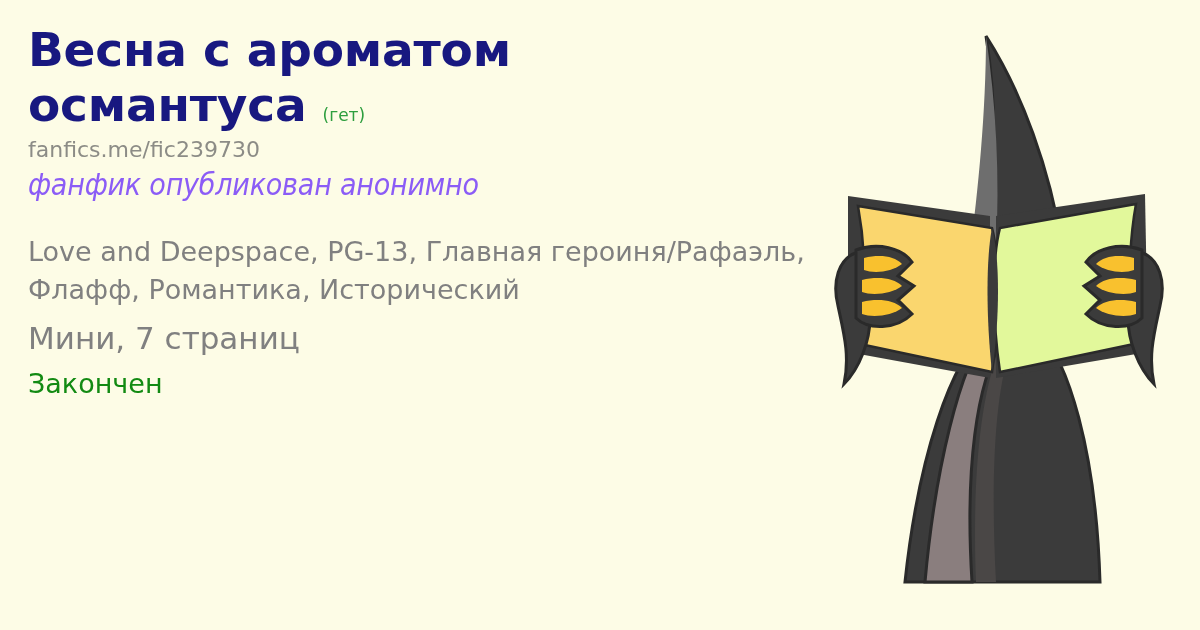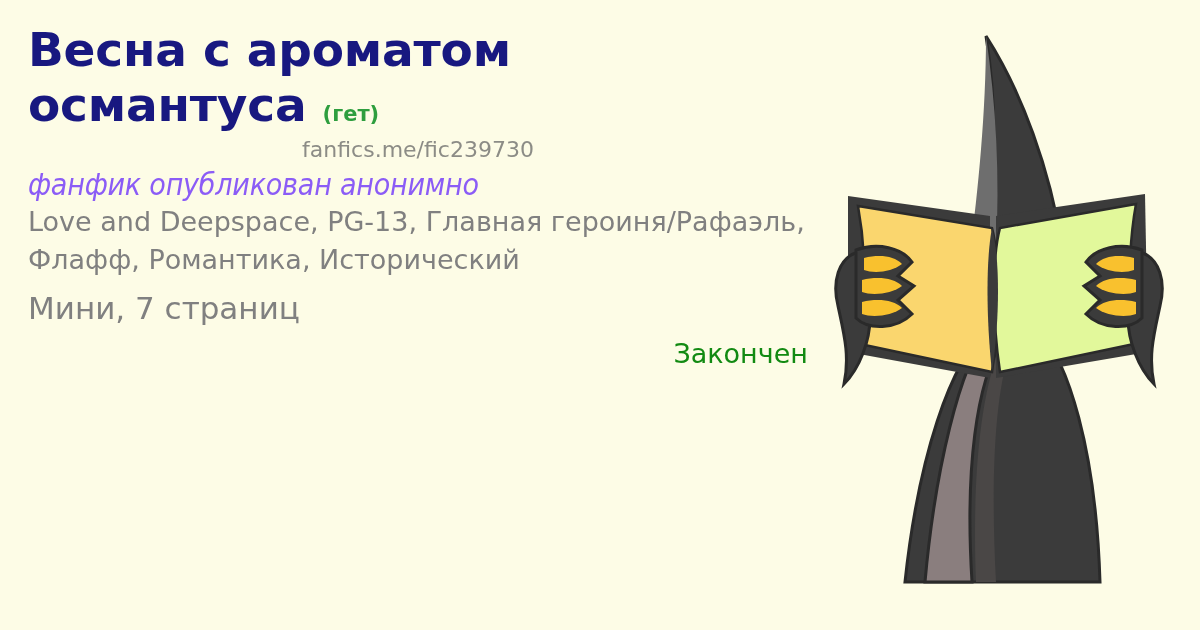--- a/index.html
+++ b/index.html
@@ -30,44 +30,44 @@
     margin: 0;
     font-family: "DejaVu Sans", sans-serif;
     font-weight: bold;
     font-size: 47px;
     line-height: 1.17;
     color: #181880;
     letter-spacing: -0.2px;
     max-width: 600px;
   }
   .title .cat {
-    font-size: 21px;
-    font-weight: bold;
+    font-size: 17px;
+    font-weight: normal;
     color: #2e9e3e;
     white-space: nowrap;
     letter-spacing: 0;
   }
   .url {
     margin: 6px 0 0 0;
     font-family: "DejaVu Sans", sans-serif;
     font-size: 22px;
     line-height: 1.1;
     color: #8c8c86;
-    text-align: center;
   }
   .author {
     margin: 6px 0 0 0;
     font-family: "DejaVu Sans Condensed", "DejaVu Sans", sans-serif;
     font-style: italic;
     font-size: 30px;
     line-height: 1.15;
     color: #8b5cf6;
     letter-spacing: -0.2px;
   }
   .meta-block {
+    margin-top: 30px;
   }
   .tags {
     margin: 0;
     font-family: "DejaVu Sans", sans-serif;
     font-size: 27px;
     line-height: 1.42;
     color: #808080;
     max-width: 780px;
   }
   .size {
@@ -76,21 +76,20 @@
     font-size: 31px;
     line-height: 1.3;
     color: #808080;
   }
   .status {
     margin: 7px 0 0 0;
     font-family: "DejaVu Sans", sans-serif;
     font-size: 27px;
     line-height: 1.3;
     color: #128a12;
-    text-align: right;
   }
   .illus {
     position: absolute;
     right: 0px;
     top: 0px;
     width: 400px;
     height: 630px;
   }
   .illus svg {
     display: block;

